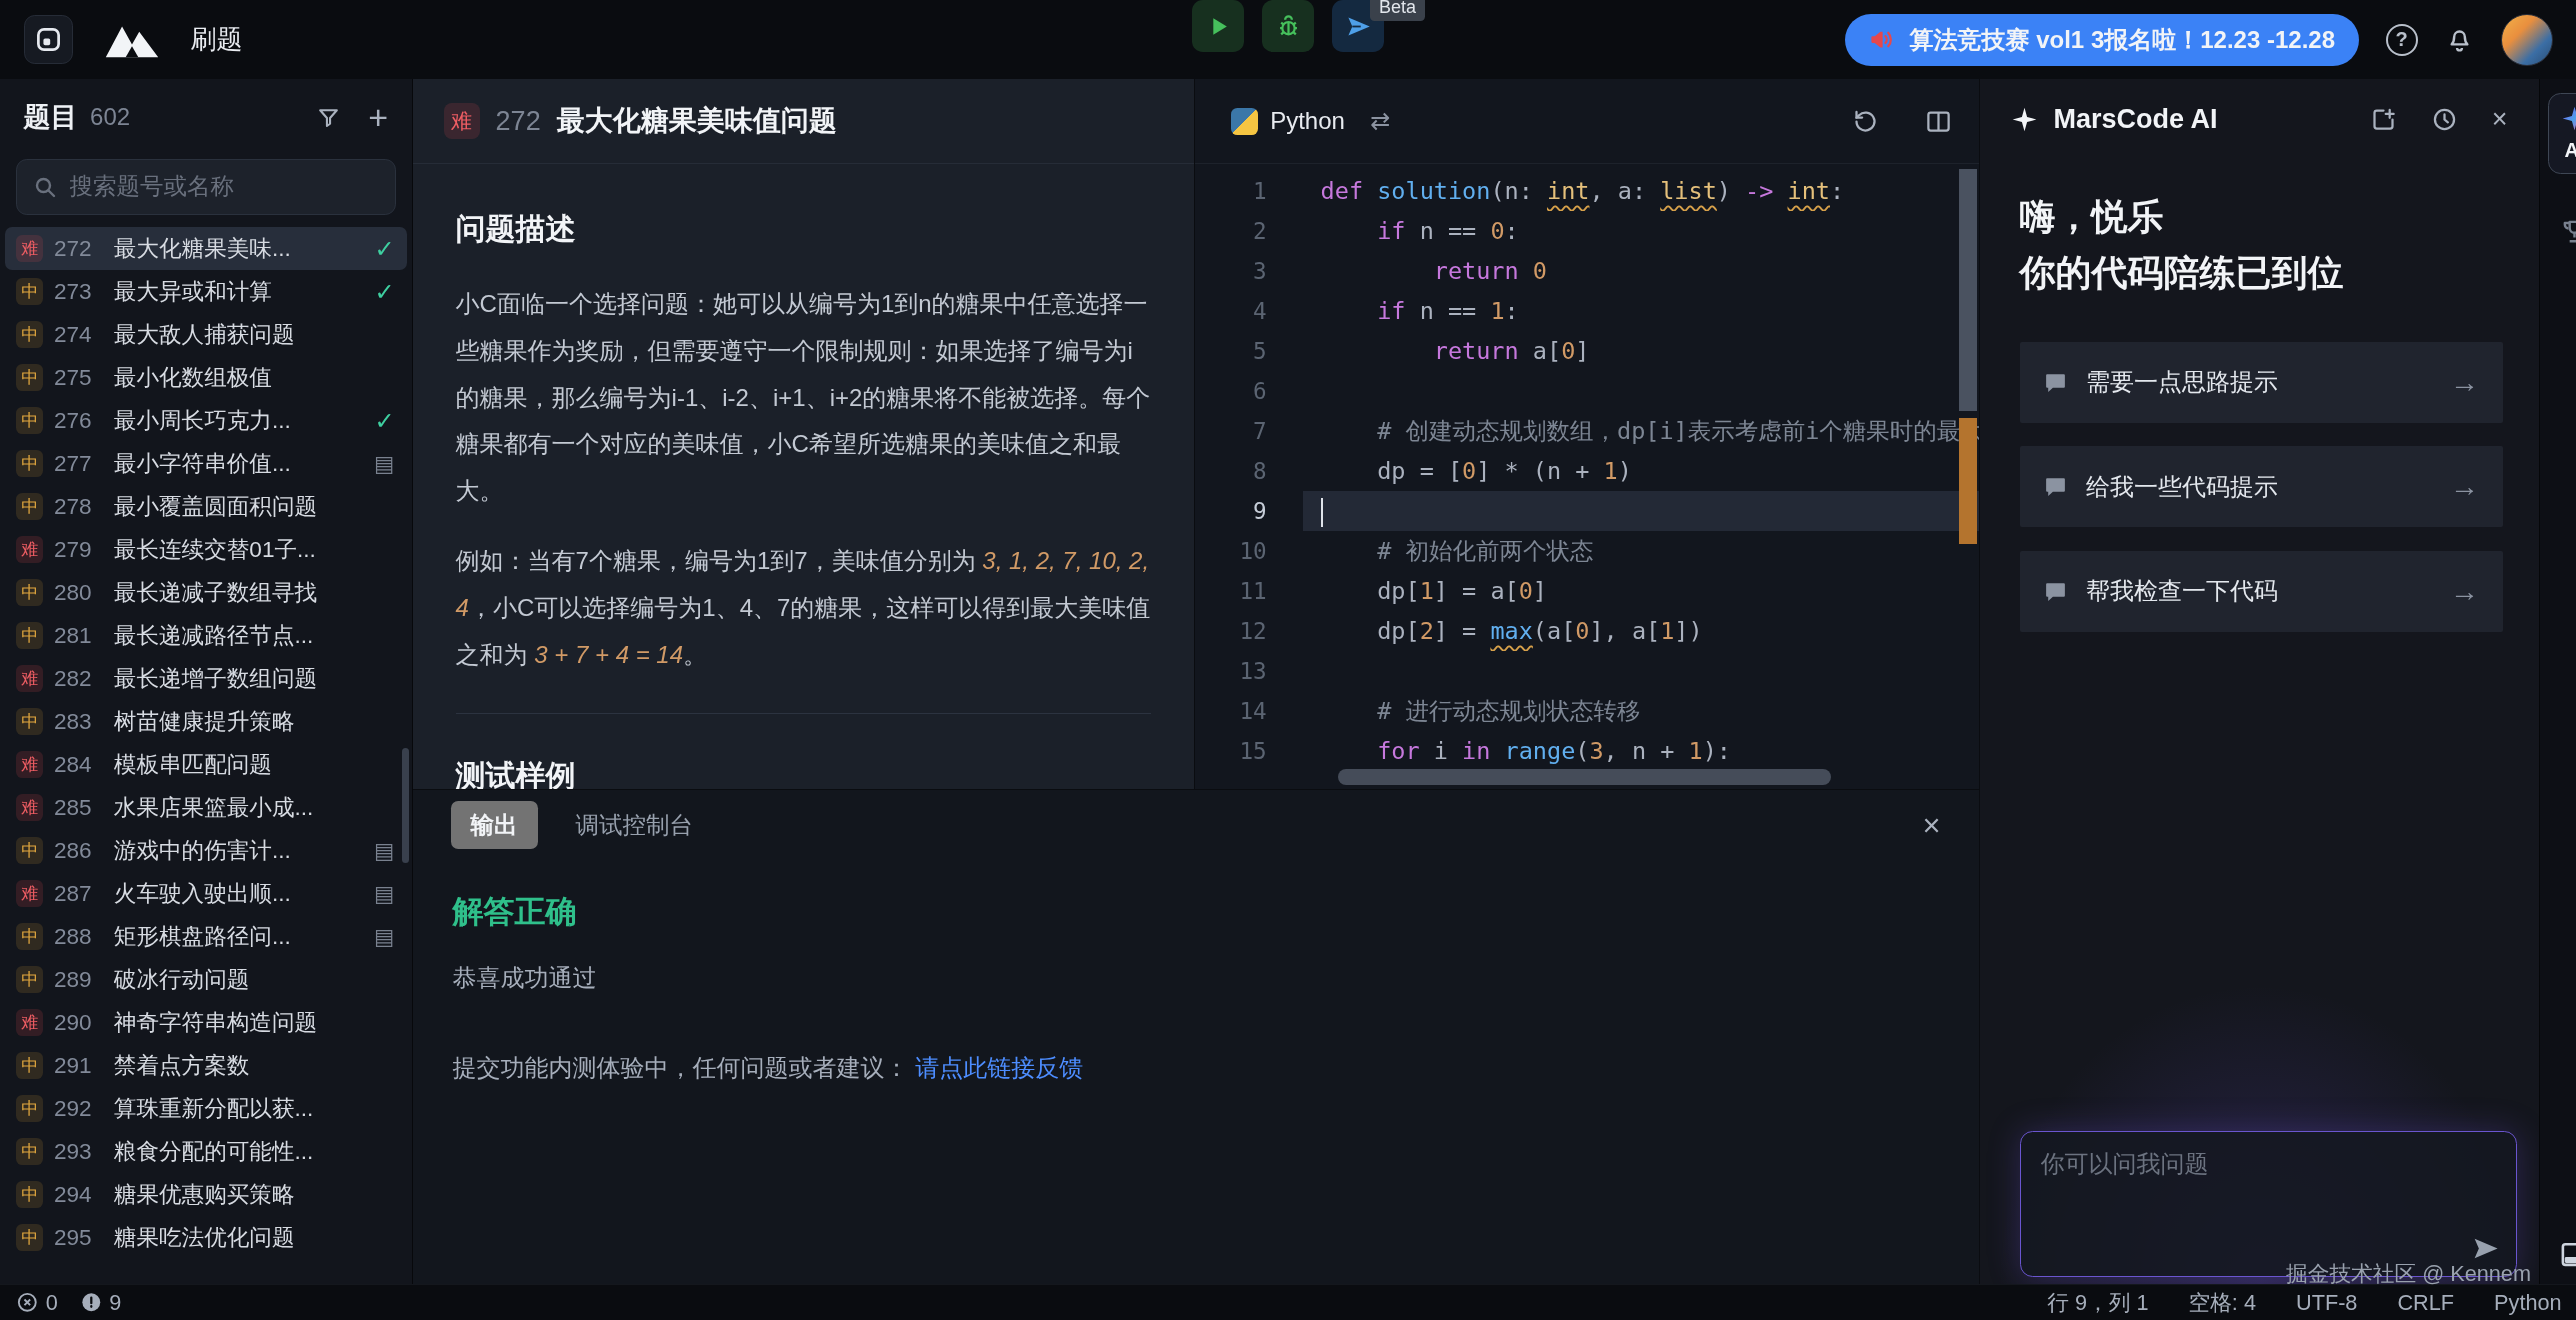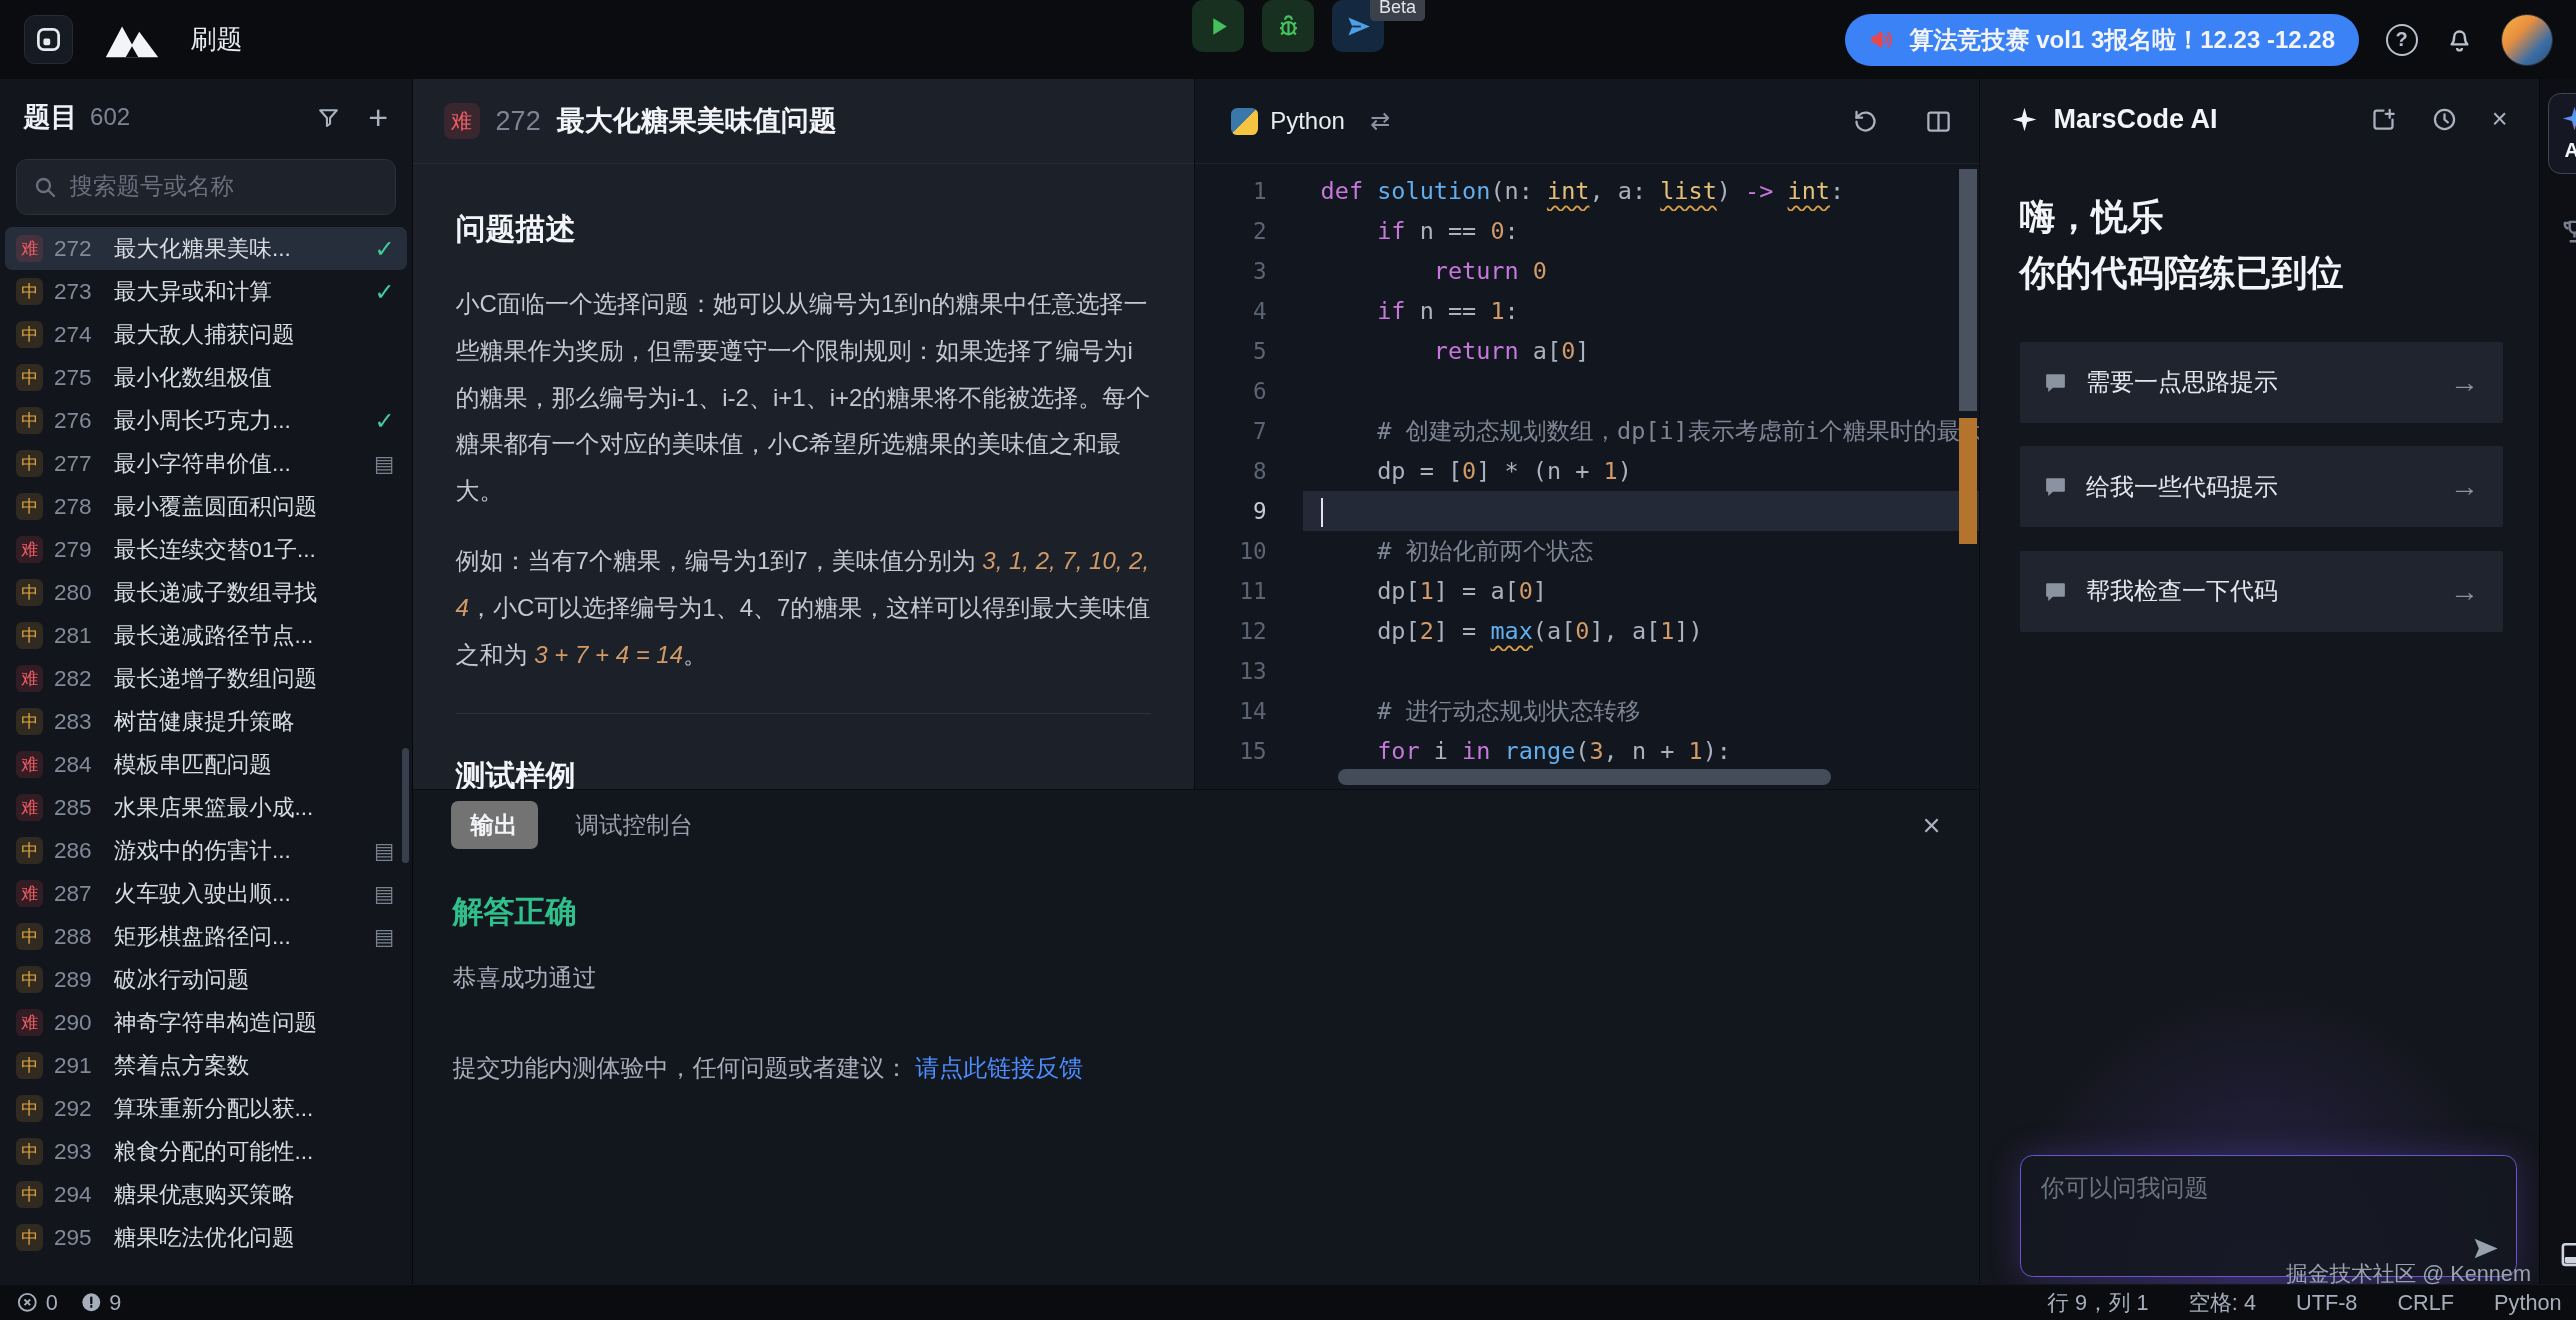--- a/index.html
+++ b/index.html
@@ -115,21 +115,21 @@
   .ai-title { font-size:27px; font-weight:700; color:#f2f4f7; }
   .ai-spacer { flex:1; }
   .ai-hicon { color:#aab2bf; display:flex; margin-left:18px; font-size:27px; line-height:1; cursor:pointer; }
   .ai-greet { padding:29px 40px 5.4px; font-size:36px; font-weight:700; color:#f2f4f7; line-height:1.55; }
   .ai-cards { padding:36px 36px 0 40px; }
   .ai-card { height:81px; background:#20242e; border-radius:2px; display:flex; align-items:center; padding:0 23.5px; margin-bottom:23.5px; cursor:pointer; }
   .card-bubble { display:flex; }
   .card-label { flex:1; margin-left:18px; font-size:24px; color:#e4e8ee; }
   .card-arrow { color:#8b93a1; font-size:29px; }
   .ai-bottom { margin-top:auto; padding:0 21.7px 7.2px 40px; }
-  .ai-inputbox { height:122px; border:1.8px solid #6a55cf; border-radius:12.6px; background:rgba(21,24,33,0.88); box-shadow:0 0 32px rgba(110,84,215,0.28); position:relative; padding:16px 63px 16px 20px; }
+  .ai-inputbox { height:146px; border:1.8px solid #6a55cf; border-radius:12.6px; background:rgba(21,24,33,0.88); box-shadow:0 0 32px rgba(110,84,215,0.28); position:relative; padding:16px 63px 16px 20px; }
   .ai-inputbox textarea { width:100%; height:100%; background:transparent; border:none; outline:none; resize:none; color:#dfe3ea; font-size:24px; font-family:inherit; }
   .ai-inputbox textarea::placeholder { color:#6c7380; }
   .ai-send { position:absolute; right:16px; bottom:12.6px; display:flex; cursor:pointer; }
 
   
   .right-strip { flex:0 0 71px; background:#0d0f15; border-left:0.9px solid #060709; display:flex; flex-direction:column; align-items:center; padding:14.4px 0 14.4px; }
   .rs-ai { width:54px; height:81px; border:1.8px solid #3e4654; border-radius:12.6px; background:#151823; display:flex; flex-direction:column; align-items:center; justify-content:center; gap:7.2px; color:#f2f4f7; font-size:20px; font-weight:700; cursor:pointer; }
   .rs-spark { display:flex; }
   .rs-icon { margin-top:43px; display:flex; cursor:pointer; }
   .rs-bottom { margin-top:auto; display:flex; cursor:pointer; }

